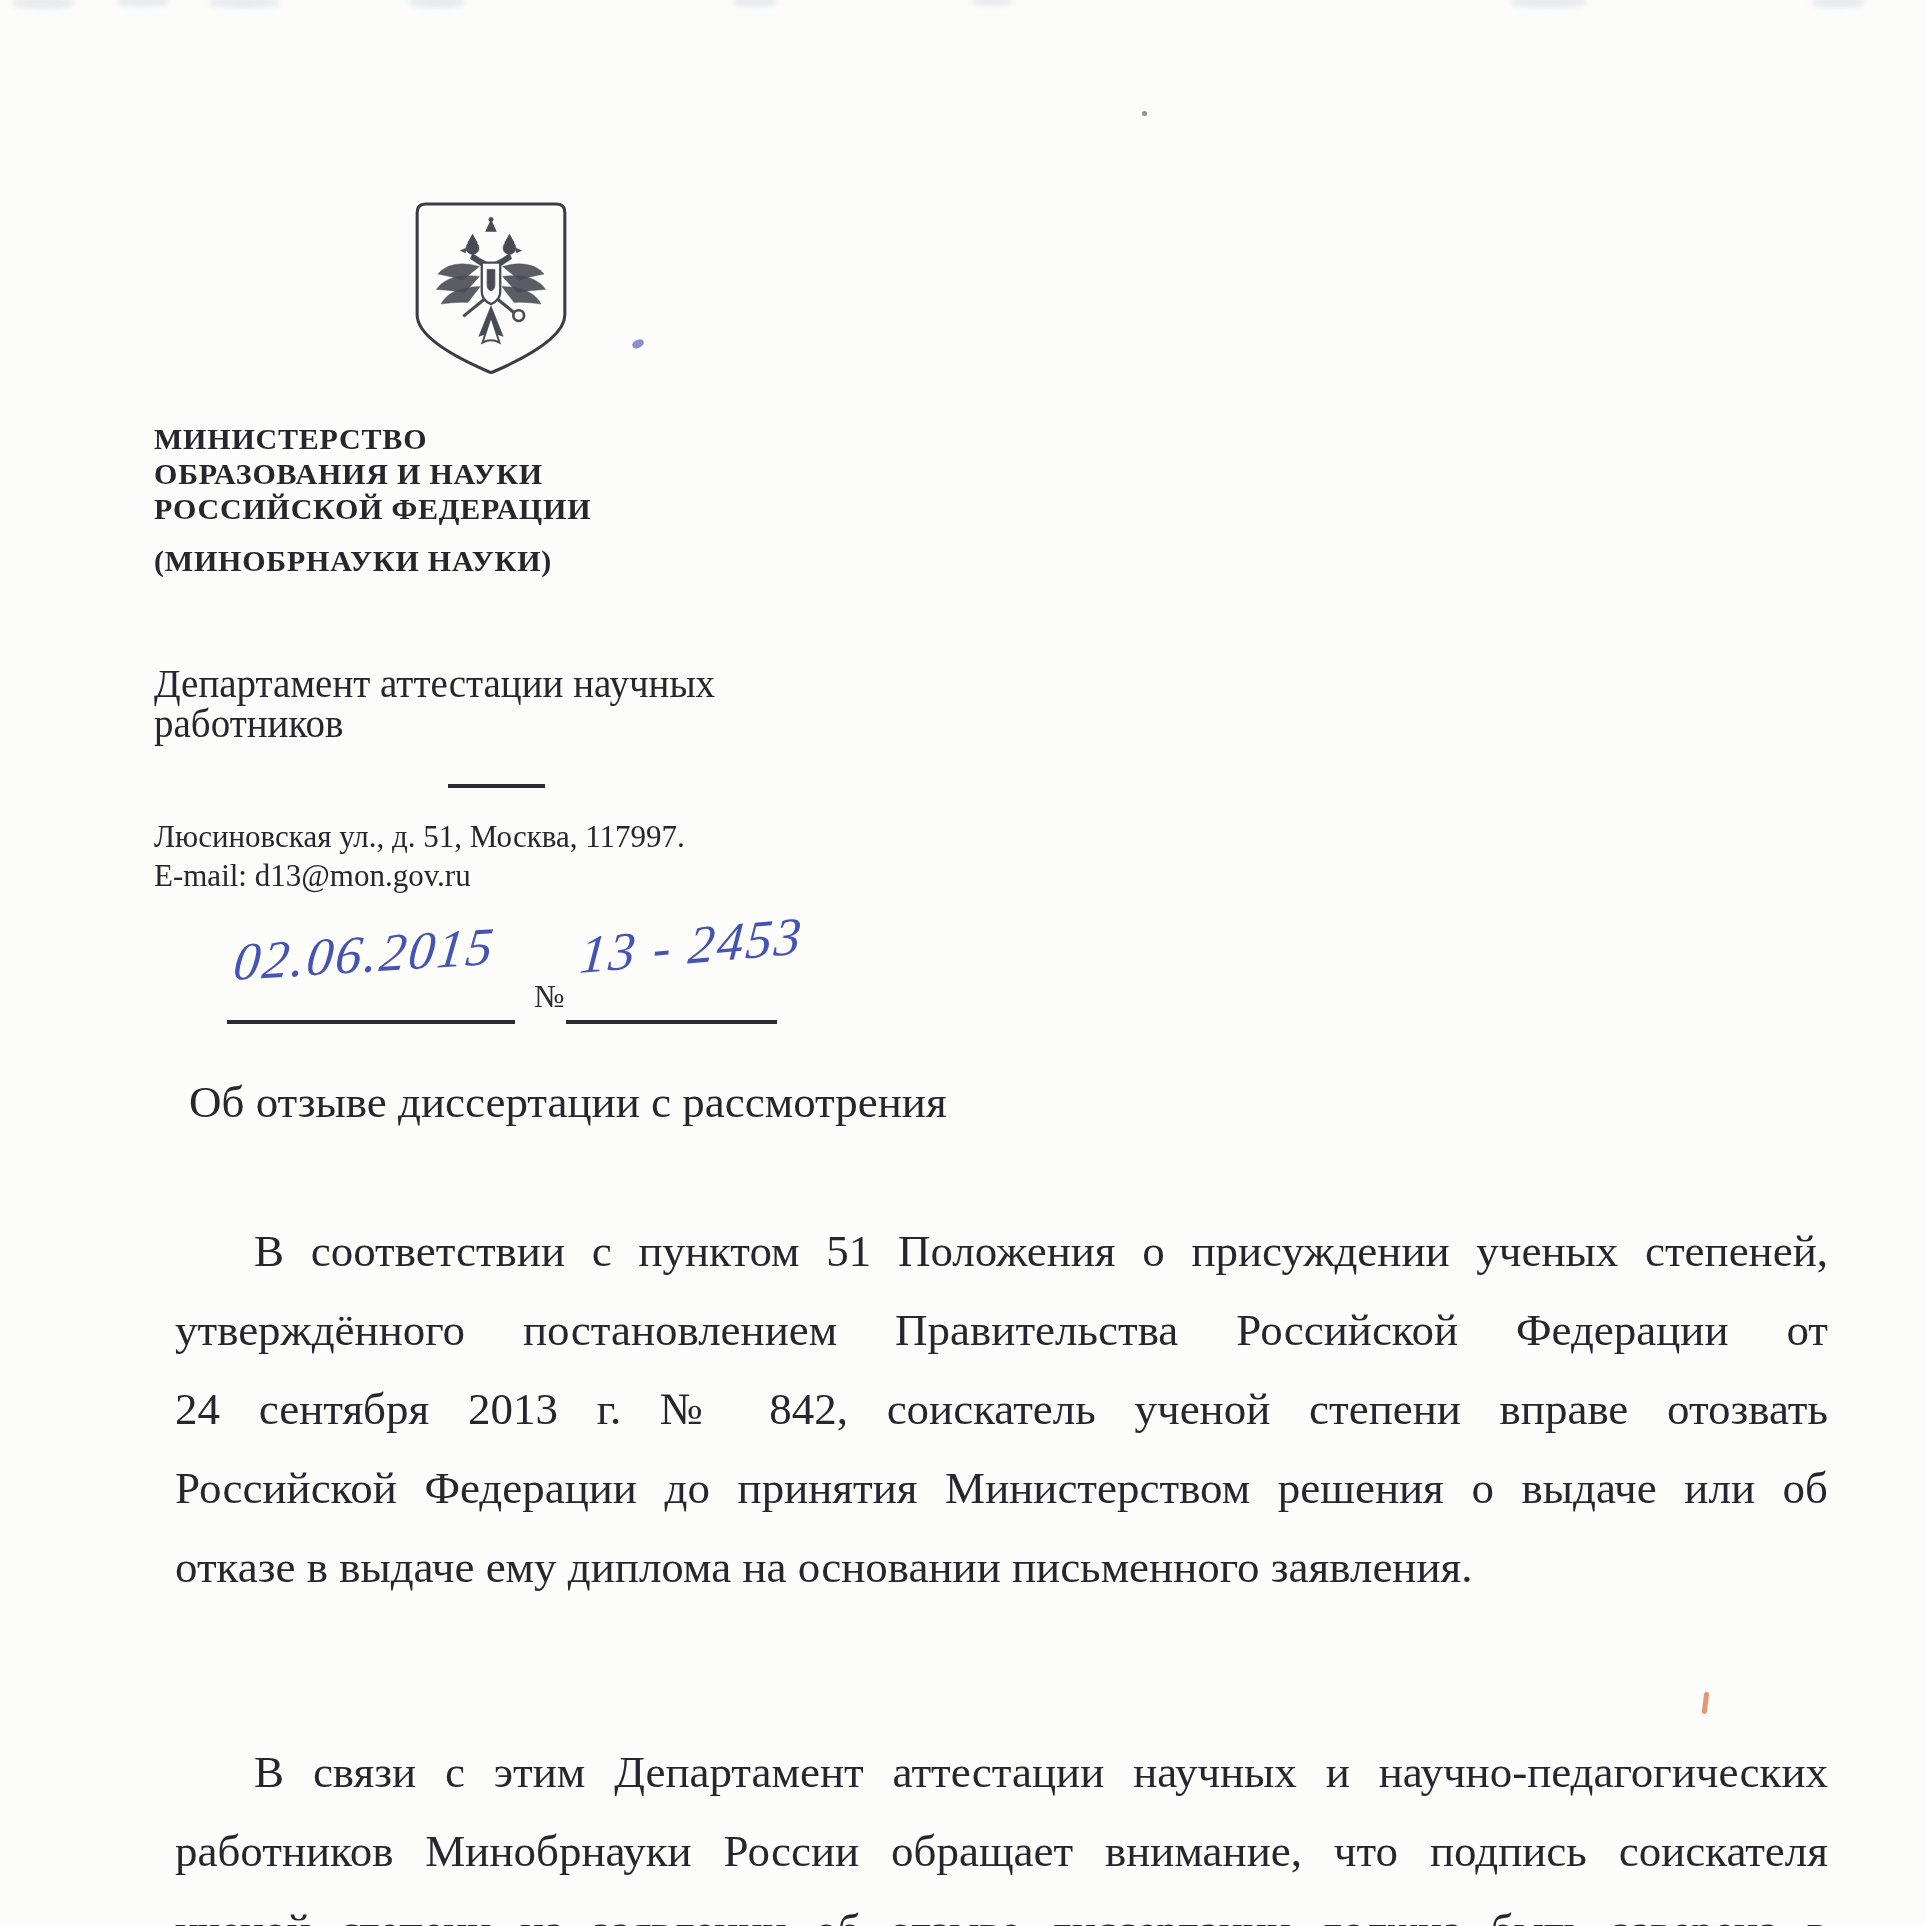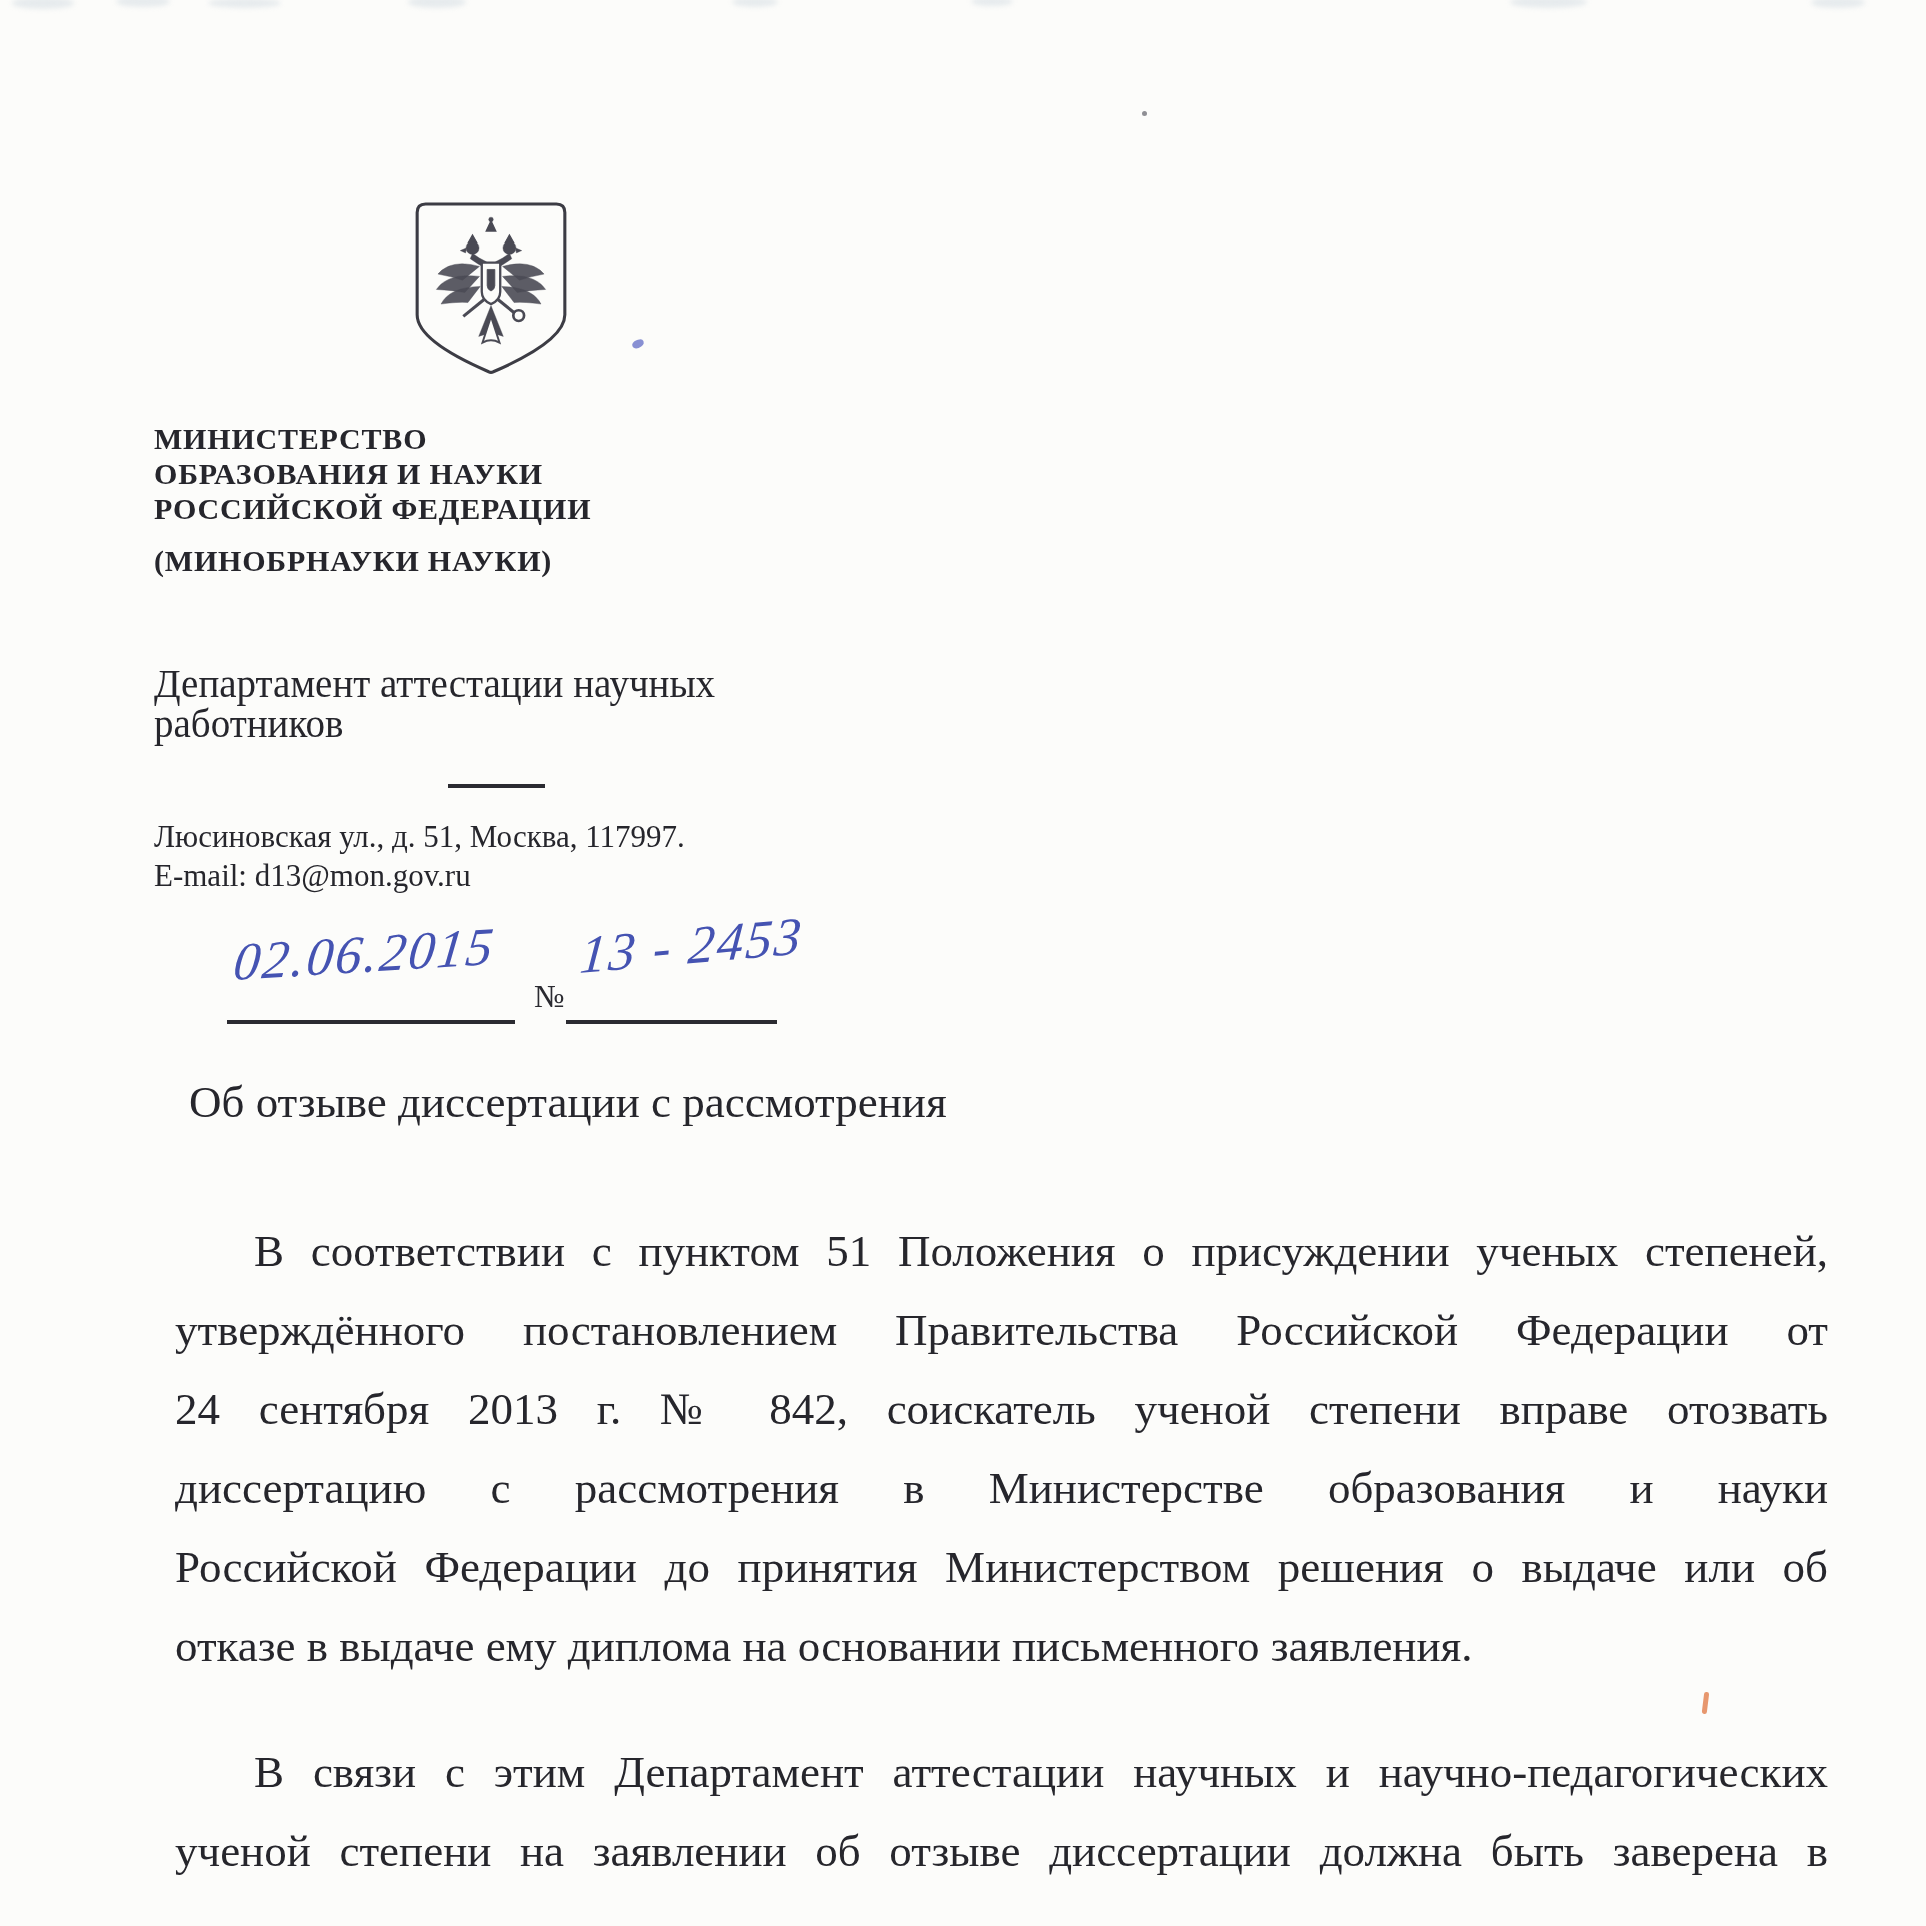--- a/index.html
+++ b/index.html
@@ -113,22 +113,22 @@
 <div class="abs hand" style="top:928px;left:578px;transform:rotate(-5deg) skewX(-10deg);">13 - 2453</div>
 <div class="abs rule" style="top:1020px;left:227px;width:288px;"></div>
 <div class="abs rule" style="top:1020px;left:566px;width:211px;"></div>
 
 <div class="abs subject">Об отзыве диссертации с рассмотрения</div>
 
 <div class="abs body-block" style="top:1212px;">
   <div class="body-line indent">В соответствии с пунктом 51 Положения о присуждении ученых степеней,</div>
   <div class="body-line">утверждённого постановлением Правительства Российской Федерации от</div>
   <div class="body-line">24 сентября 2013 г. № 842, соискатель ученой степени вправе отозвать</div>
-  <div class="body-line">диссертацию с рассмотрения в Министерстве образования и науки</div>
   <div class="body-line">Российской Федерации до принятия Министерством решения о выдаче или об</div>
   <div class="body-line last">отказе в выдаче ему диплома на основании письменного заявления.</div>
 </div>
 <div class="abs body-block" style="top:1733px;">
   <div class="body-line indent">В связи с этим Департамент аттестации научных и научно-педагогических</div>
+  <div class="body-line">работников Минобрнауки России обращает внимание, что подпись соискателя</div>
   <div class="body-line">ученой степени на заявлении об отзыве диссертации должна быть заверена в</div>
 
 </div>
 
 
 </body></html>

